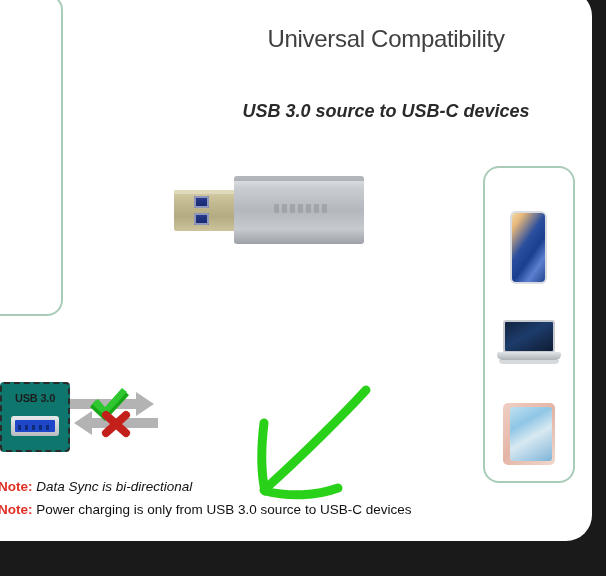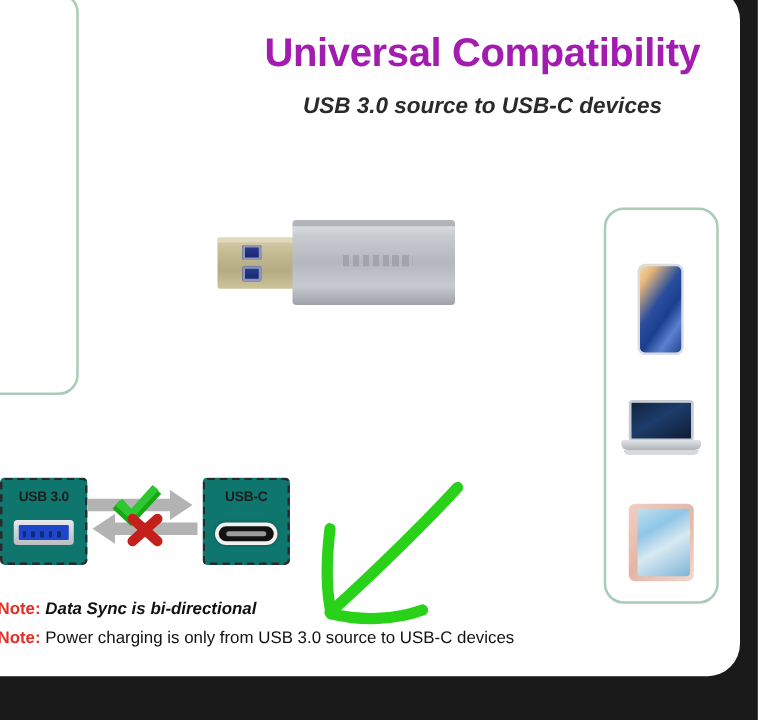--- a/index.html
+++ b/index.html
@@ -33,39 +33,39 @@
     overflow: hidden;
   }
 
   
   .title {
     position: absolute;
     left: 200px;
     top: 36px;
     width: 400px;
     text-align: center;
-    font-size: 32px;
-    font-weight: bold;
-    color: #a21caf;
+    font-size: 24px;
+    font-weight: normal;
+    color: #404040;
     letter-spacing: -0.3px;
     line-height: 1.05;
   }
   .subtitle {
     position: absolute;
     left: 200px;
     width: 400px;
     text-align: center;
     font-size: 18px;
     font-style: italic;
     font-weight: bold;
     color: #2a2a2a;
     line-height: 1.18;
   }
   .subtitle.l1 { top: 76px; }
-  .subtitle.l2 { top: 84px; }
+  .subtitle.l2 { top: 111px; }
 
   
   .panel {
     position: absolute;
     border: 2px solid #a9ccb9;
     border-radius: 16px;
     background: transparent;
   }
   #panel-left {
     left: -62px;
@@ -213,21 +213,21 @@
     pointer-events: none;
   }
 
   
   .note {
     position: absolute; left: 12px; font-size: 13.5px; color: #111;
     white-space: nowrap;
   }
   .note .k { color: #e03127; font-weight: bold; }
   #note1 { top: 489px; }
-  #note1 .v { font-style: italic; font-weight: bold; }
+  #note1 .v { font-style: italic; font-weight: normal; }
   #note2 { top: 512px; }
   #note2 .v { font-weight: normal; margin-top: 10px; }
 </style>
 </head>
 <body>
 
 <div id="stage">
 
   <div id="card">
 
@@ -293,26 +293,20 @@
             <path d="M32 17 l7 8 17 -19 5 4 -22 24 -13 -12 z" fill="#2fc72f"></path>
           </g>
 
           <g stroke="#c3201c" stroke-width="8" stroke-linecap="round">
             <line x1="40" y1="33" x2="60" y2="51"></line>
             <line x1="60" y1="33" x2="40" y2="51"></line>
           </g>
         </svg>
       </div>
 
-      <div class="portbox" id="box-usbc">
-        <div class="lbl">USB-C</div>
-        <div class="portc">
-          <div class="slot"></div>
-        </div>
-      </div>
     </div>
 
     <svg id="green-annot" viewBox="0 0 170 130">
       <g fill="none" stroke="#2ad119" stroke-width="9" stroke-linecap="round" stroke-linejoin="round">
         <path d="M132 12 C112 34, 70 76, 30 112"></path>
         <path d="M30 45 C27 70, 27 95, 31 113"></path>
         <path d="M31 113 C55 119, 82 118, 104 110"></path>
       </g>
     </svg>
 

